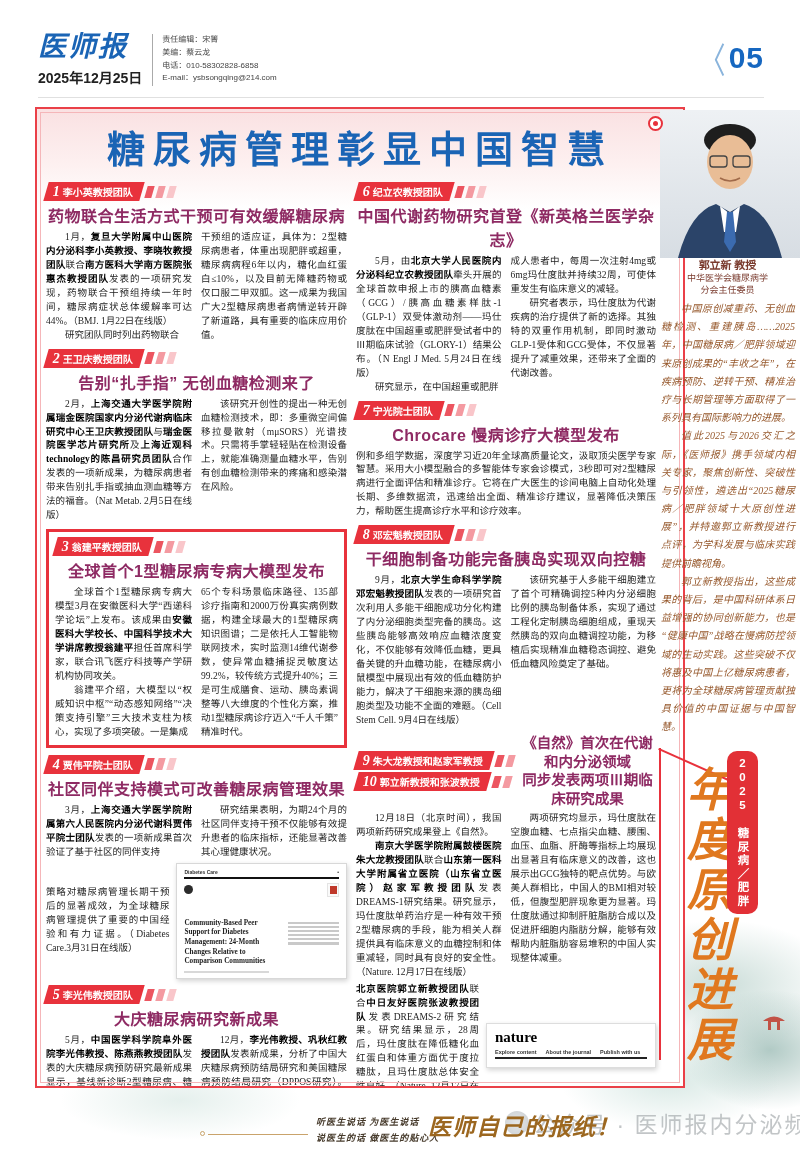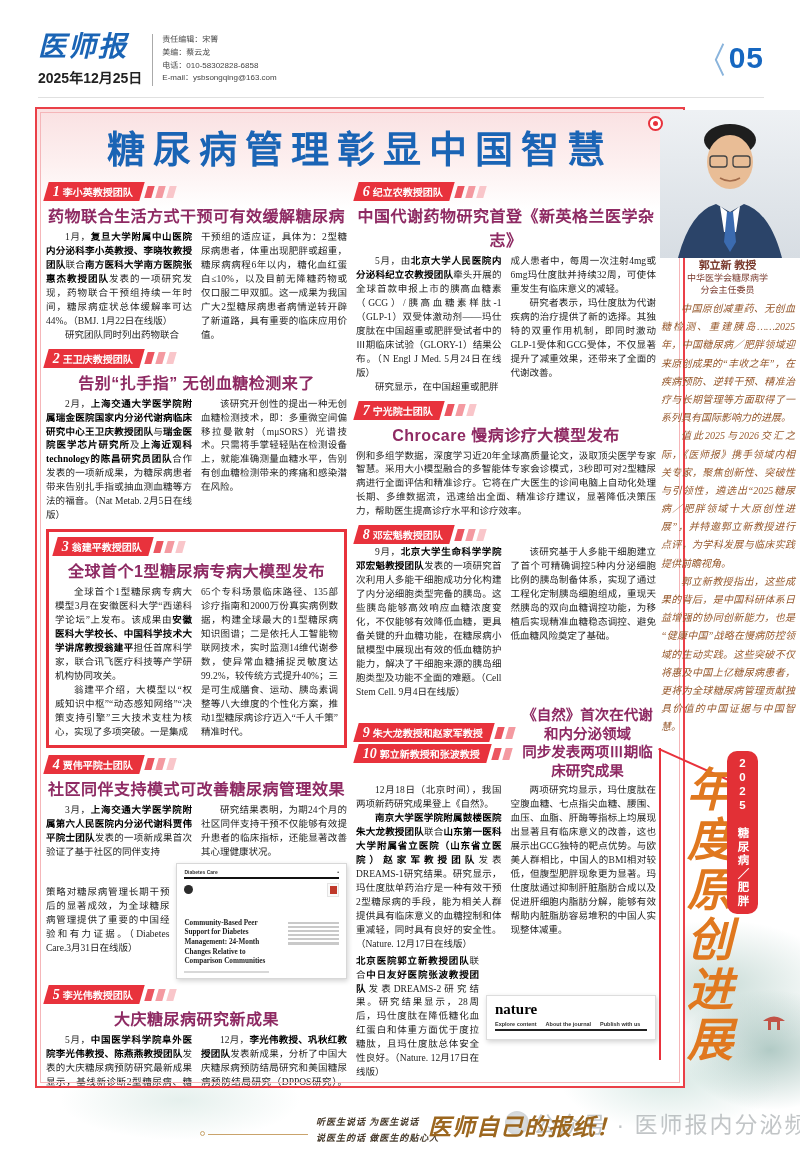--- a/index.html
+++ b/index.html
@@ -115,21 +115,21 @@
 <header class="page-header">
   <div>
     <div class="logo">医师报</div>
     <div class="issue-date">2025年12月25日</div>
   </div>
   <div class="vline"></div>
   <div class="editors">
     <div>责任编辑：宋箐</div>
     <div>美编：蔡云龙</div>
     <div>电话：010-58302828-6858</div>
-    <div>E-mail：ysbsongqing@163.com</div>
+    <div>E-mail：ysbsongqing@214.com</div>
   </div>
   <div class="pageno-block">
     <span class="chev">〈</span>
     <span class="pageno">05</span>
   </div>
 </header>
 <div class="header-line"></div>
 
 <div class="hill h1"></div>
 <div class="hill h2"></div>
@@ -322,20 +322,21 @@
 
       <article class="art">
         <div class="tag-row">
           <span class="tag">
               <span class="tag-inner"><i class="tag-no">8</i><span>邓宏魁教授团队</span></span>
             </span>
           <i class="stripe s1"></i>
             <i class="stripe s2"></i>
             <i class="stripe s3"></i>
         </div>
+        <h3 class="a-title">干细胞制备功能完备胰岛实现双向控糖</h3>
         <div class="cols">
           <div class="c">
             <p><span>9月，</span><b>北京大学生命科学学院邓宏魁教授团队</b><span>发表的一项研究首次利用人多能干细胞成功分化构建了内分泌细胞类型完备的胰岛。这些胰岛能够高效响应血糖浓度变化，不仅能够有效降低血糖，更具备关键的升血糖功能，在糖尿病小鼠模型中展现出有效的低血糖防护能力，解决了干细胞来源的胰岛细胞类型及功能不全面的难题。（Cell Stem Cell. 9月4日在线版）</span></p>
           </div>
           <div class="c">
             <p><span>该研究基于人多能干细胞建立了首个可精确调控5种内分泌细胞比例的胰岛制备体系，实现了通过工程化定制胰岛细胞组成，重现天然胰岛的双向血糖调控功能，为移植后实现精准血糖稳态调控、避免低血糖风险奠定了基础。</span></p>
           </div>
         </div>
       </article>
 

